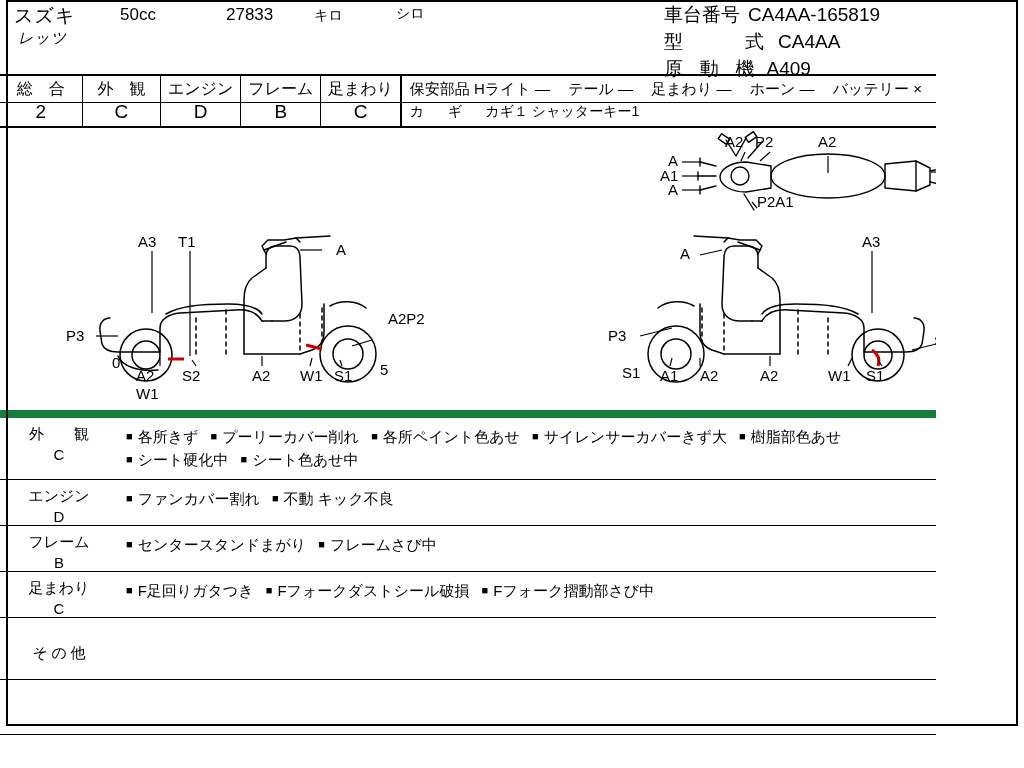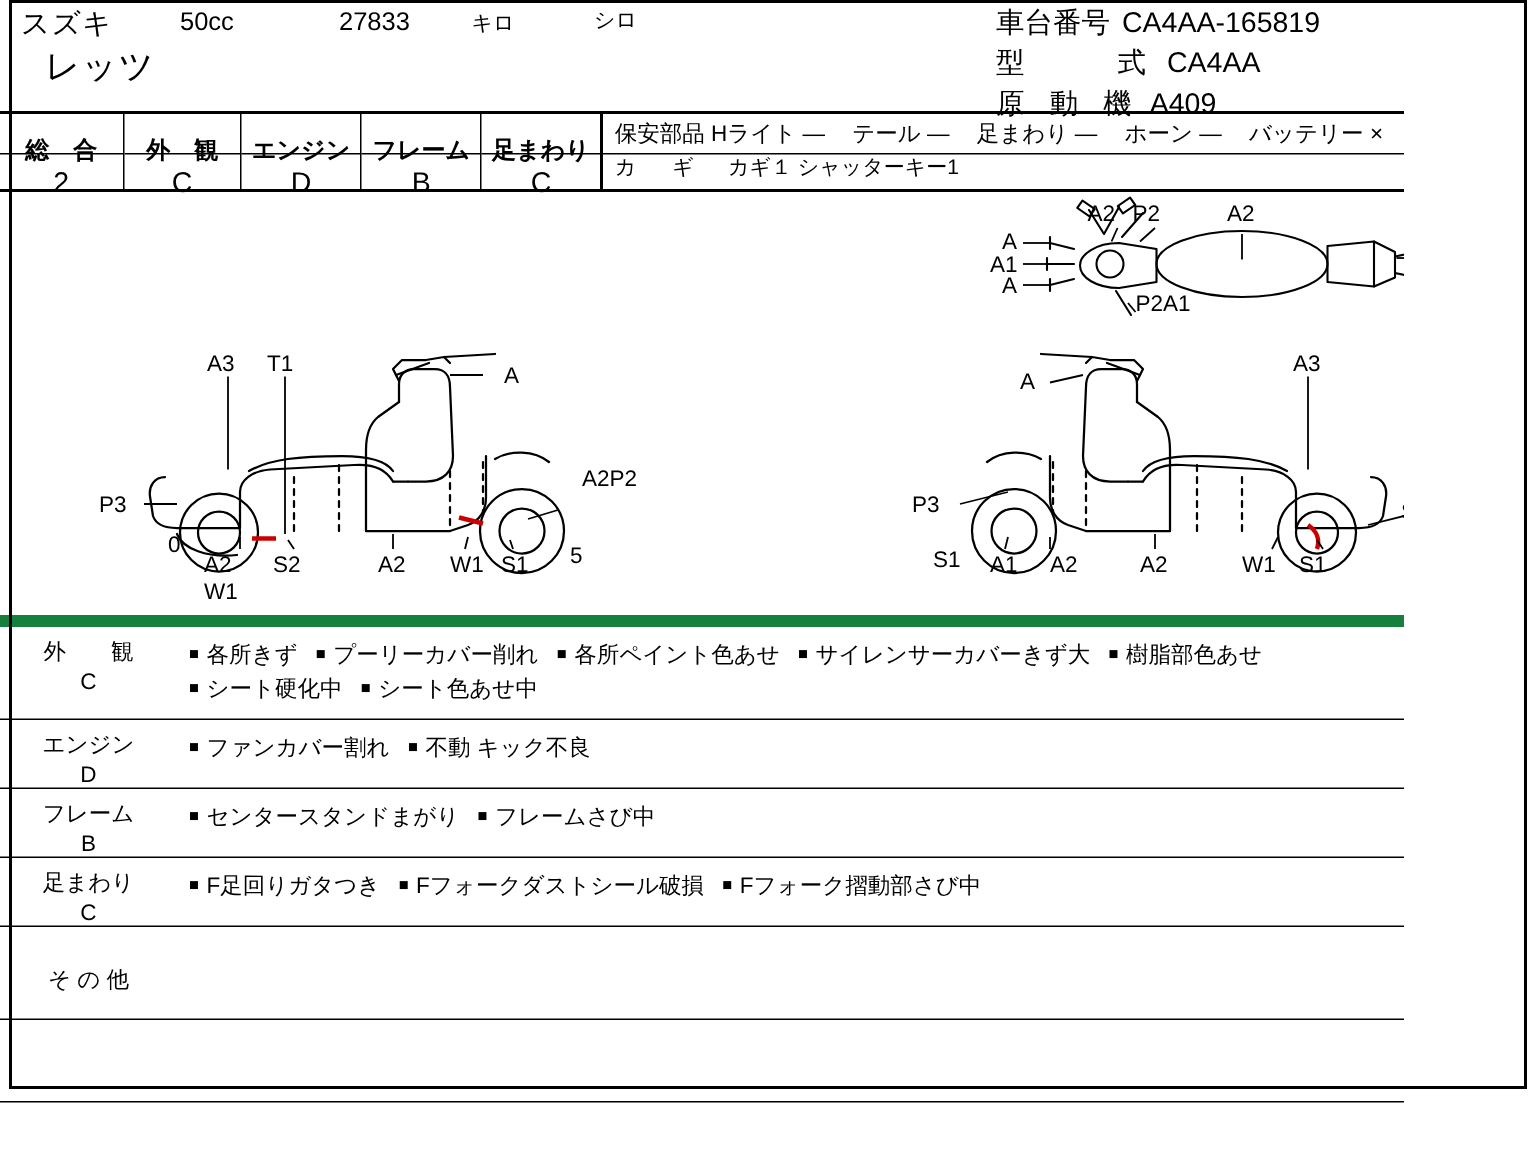--- a/index.html
+++ b/index.html
@@ -30,24 +30,25 @@
   }
   .maker {
     position: absolute;
     left: 14px;
     top: 3px;
     font-size: 19px;
     letter-spacing: 1px;
   }
   .model-name {
     position: absolute;
-    left: 30px;
+    left: 18px;
     top: 29px;
-    font-size: 23px;
+    font-size: 15px;
     letter-spacing: 1px;
+    font-style: italic;
   }
   .disp {
     position: absolute;
     left: 120px;
     top: 5px;
     font-size: 17px;
   }
   .mileage {
     position: absolute;
     left: 226px;
@@ -98,24 +99,23 @@
     display: flex;
   }
   .grade-cell {
     border-right: 1px solid #000;
     box-sizing: border-box;
     text-align: center;
     position: relative;
   }
   .grade-cell .g-label {
     font-size: 16px;
-    padding-top: 14px;
+    padding-top: 3px;
     display: block;
     white-space: nowrap;
-    font-weight: bold;
   }
   .grade-cell .g-value {
     font-size: 19px;
     display: block;
     padding-top: 1px;
   }
   .g-sep {
     position: absolute;
     left: 0;
     right: 0;
@@ -196,21 +196,21 @@
     line-height: 1.5;
     box-sizing: border-box;
   }
   .bullet {
     font-size: 11px;
     vertical-align: 2px;
     margin-right: 5px;
   }
   .bul-item { margin-right: 8px; white-space: nowrap; }
   .row-gaikan { min-height: 62px; }
-  .row-other { min-height: 62px; }
+  .row-other { min-height: 62px; font-family: Liberation Serif, serif; }
   .row-other .crow-head { padding-top: 26px; }
   .spacer-row {
     height: 54px;
     border-bottom: 1px solid #000;
   }
   .outer-frame {
     position: absolute;
     left: 6px;
     right: 6px;
     top: 0;

